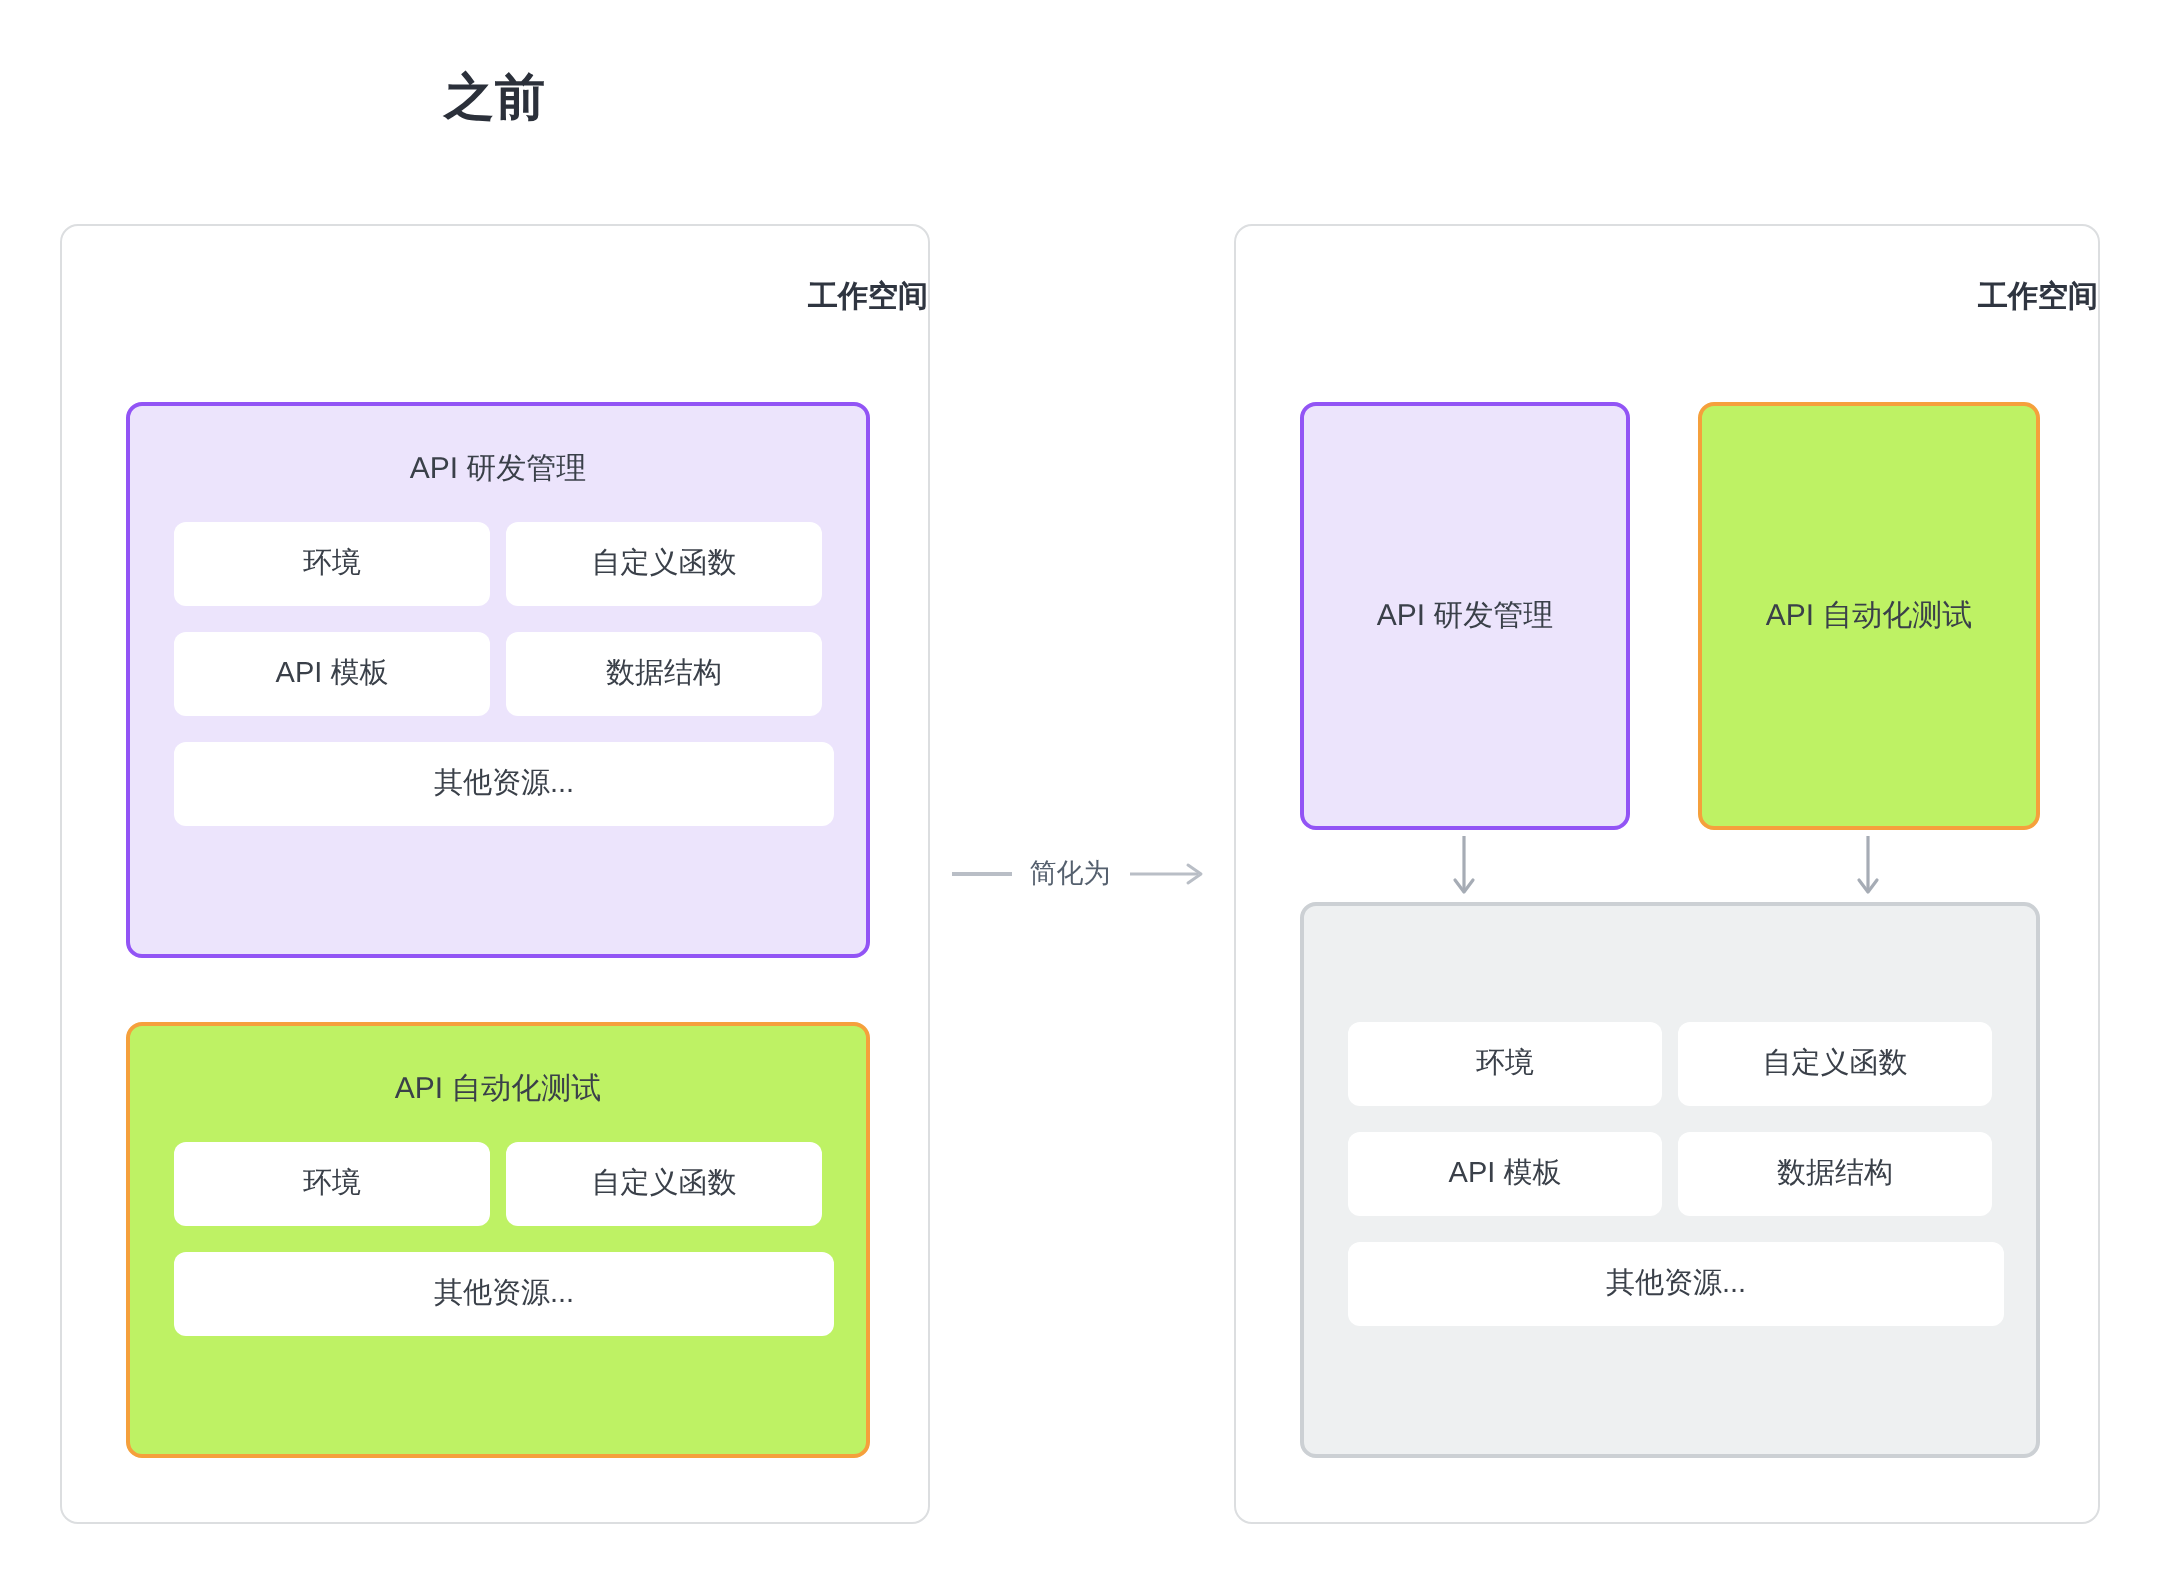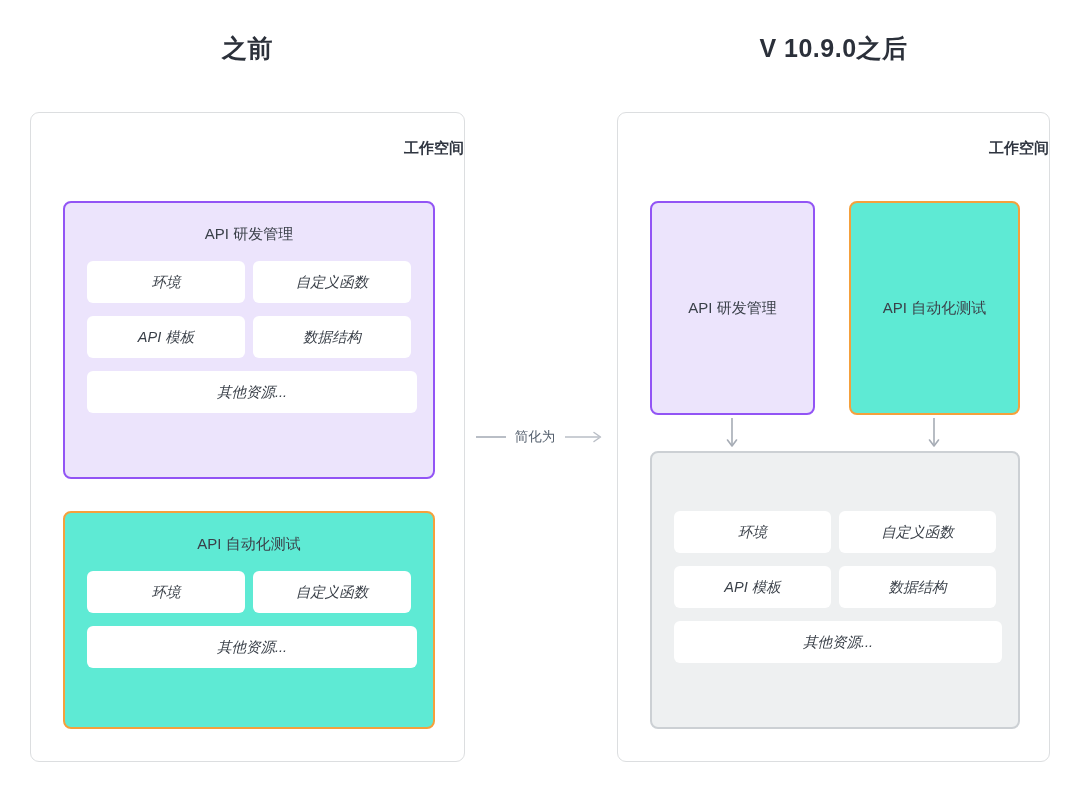--- a/index.html
+++ b/index.html
@@ -60,21 +60,21 @@
 
   
   .card {
     position: absolute;
     box-sizing: border-box;
     border-radius: 8px;
     border-width: 2px;
     border-style: solid;
   }
   .card.purple { background: #ece4fc; border-color: #9254f5; padding-left: 35px; }
-  .card.orange { background: #5eead4; border-color: #f5a03c; }
+  .card.orange { background: #bef264; border-color: #f5a03c; }
   .card.grey   { background: #eef0f1; border-color: #ccd0d4; }
 
   .card-title {
     position: absolute;
     top: 22px;
     left: 0;
     width: 100%;
     text-align: center;
     font-size: 15px;
     font-weight: normal;
@@ -87,21 +87,20 @@
 
   
   .chips {
     position: absolute;
     left: 22px;
     right: 16px;
     top: 58px;
     display: flex;
     flex-wrap: wrap;
     gap: 13px 8px;
-    font-style: italic;
   }
   .chip {
     background: #ffffff;
     border-radius: 6px;
     height: 42px;
     line-height: 42px;
     text-align: center;
     font-size: 14.5px;
     color: #3a4049;
     flex: 0 0 calc(50% - 7px);
@@ -151,21 +150,20 @@
     white-space: nowrap;
   }
   .conn-arrow { display: block; }
 </style>
 </head>
 <body>
 
 <div class="stage">
 
   <div class="col-title" id="title-left">之前</div>
-  <div class="col-title" id="title-right">V 10.9.0之后</div>
 
   <div class="workspace" id="workspace-before">
 
     <div class="ws-title">工作空间</div>
 
     <div class="card purple" id="card-dev-before">
       <div class="card-title">API 研发管理</div>
       <div class="chips">
         <div class="chip">环境</div>
         <div class="chip">自定义函数</div>

